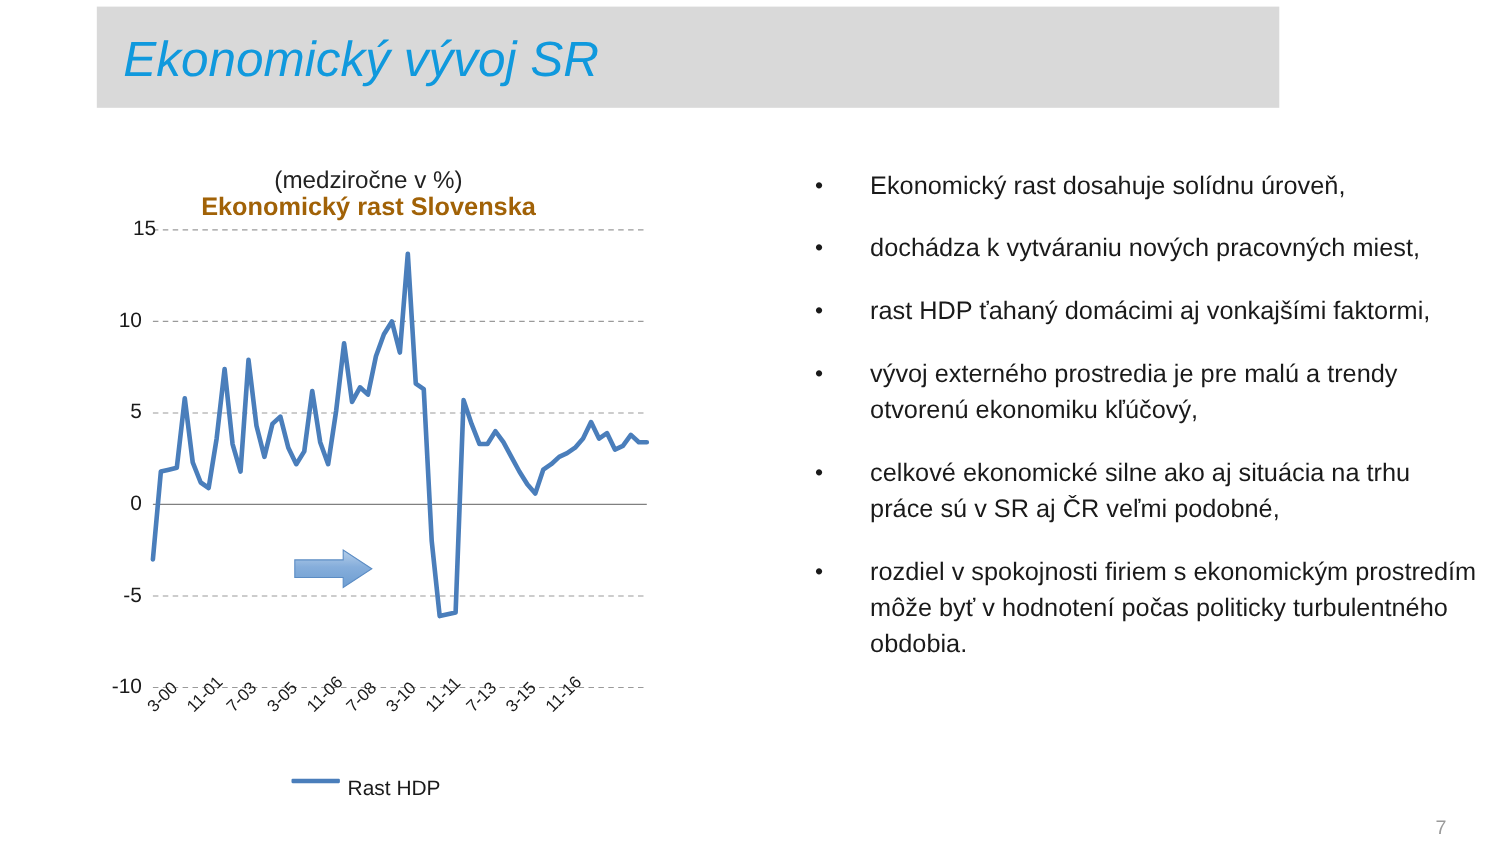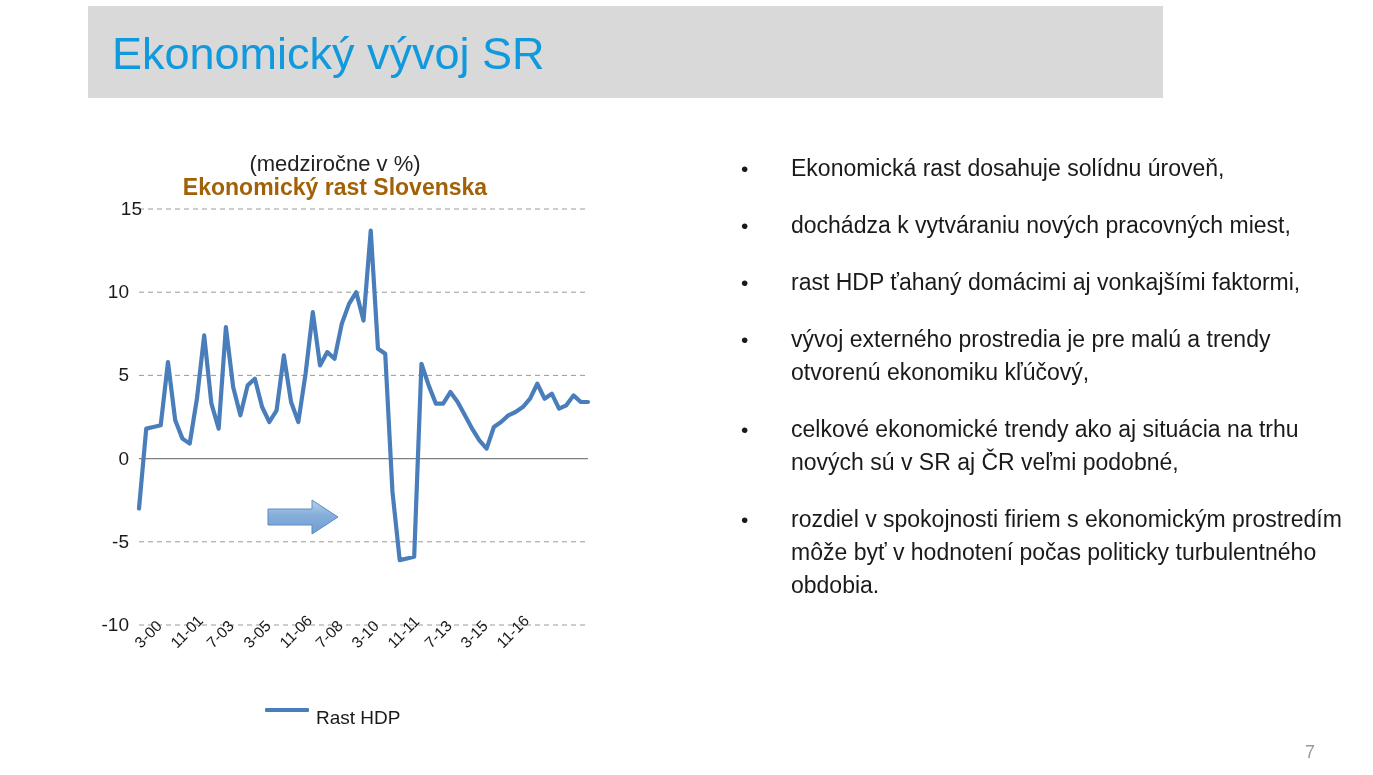--- a/index.html
+++ b/index.html
@@ -32,20 +32,21 @@
   .slide-title {
     position: absolute;
     left: 112px;
     top: 26px;
     font-size: 45px;
     line-height: 56px;
     color: #1099dd;
     font-weight: 400;
     letter-spacing: 0px;
     white-space: nowrap;
+    font-style: italic;
   }
 
   
   .logo {
     position: absolute;
     left: 1199px;
     top: 22px;
     width: 120px;
     height: 80px;
   }
@@ -275,37 +276,37 @@
 
     <div class="legend">
       <span class="legend-swatch"></span>
       <span class="legend-label">Rast HDP</span>
     </div>
   </div>
 
   <div class="bullets" id="bullets">
       <div class="bullet">
         <span class="bullet-dot">•</span>
-        <span class="bullet-text">Ekonomická rast dosahuje solídnu úroveň,</span>
+        <span class="bullet-text">Ekonomický rast dosahuje solídnu úroveň,</span>
       </div>
       <div class="bullet">
         <span class="bullet-dot">•</span>
         <span class="bullet-text">dochádza k vytváraniu nových pracovných miest,</span>
       </div>
       <div class="bullet">
         <span class="bullet-dot">•</span>
         <span class="bullet-text">rast HDP ťahaný domácimi aj vonkajšími faktormi,</span>
       </div>
       <div class="bullet">
         <span class="bullet-dot">•</span>
         <span class="bullet-text">vývoj externého prostredia je pre malú a trendy otvorenú ekonomiku kľúčový,</span>
       </div>
       <div class="bullet">
         <span class="bullet-dot">•</span>
-        <span class="bullet-text">celkové ekonomické trendy ako aj situácia na trhu nových sú v SR aj ČR veľmi podobné,</span>
+        <span class="bullet-text">celkové ekonomické silne ako aj situácia na trhu práce sú v SR aj ČR veľmi podobné,</span>
       </div>
       <div class="bullet">
         <span class="bullet-dot">•</span>
         <span class="bullet-text">rozdiel v spokojnosti firiem s ekonomickým prostredím môže byť v hodnotení počas politicky turbulentného obdobia.</span>
       </div>
     </div>
 
   <div class="page-number">7</div>
 
 </div>

